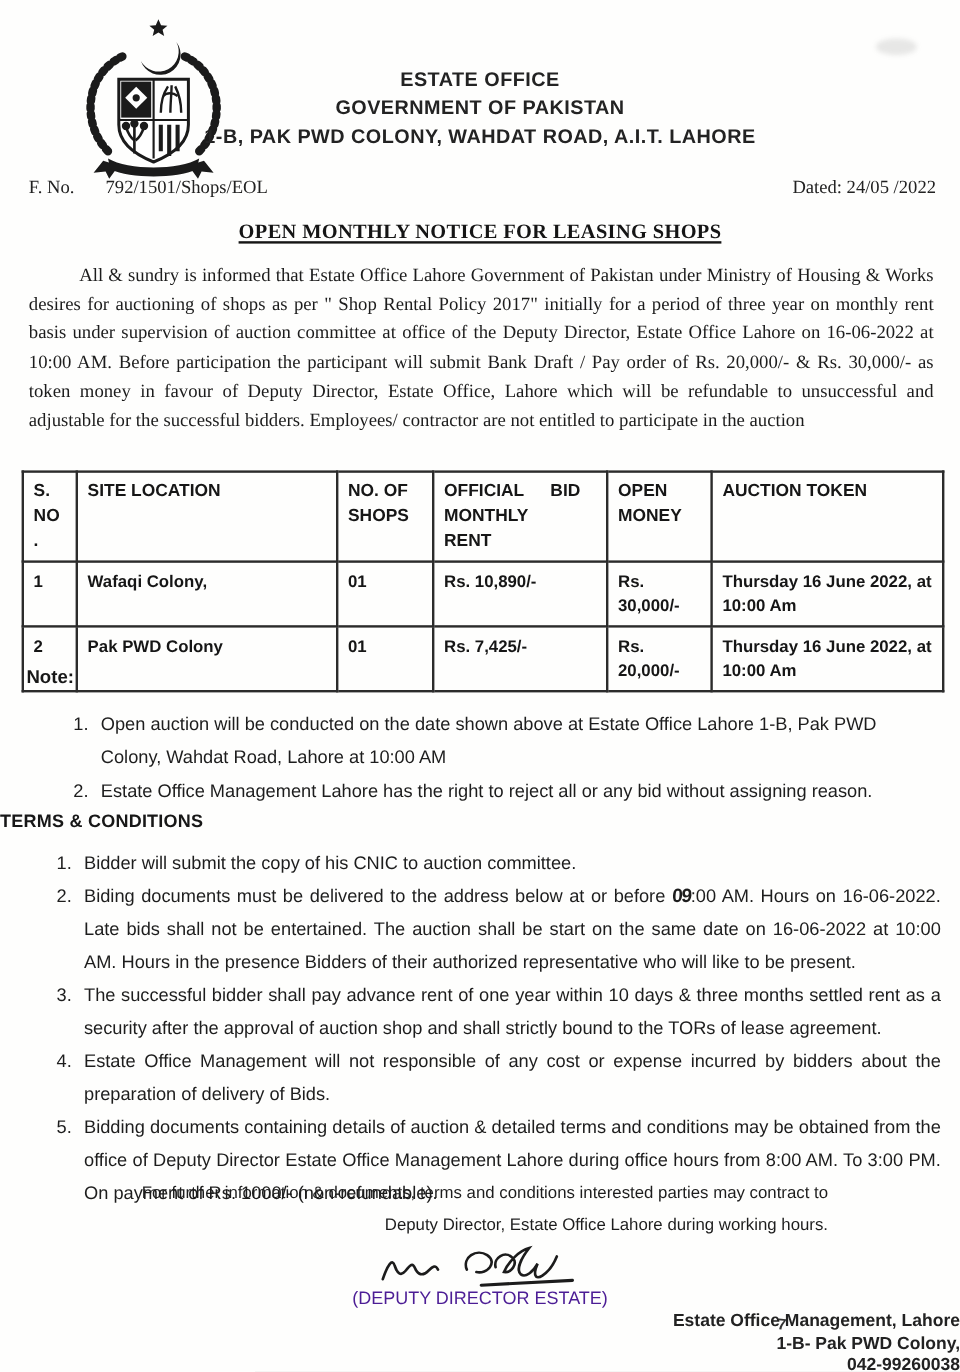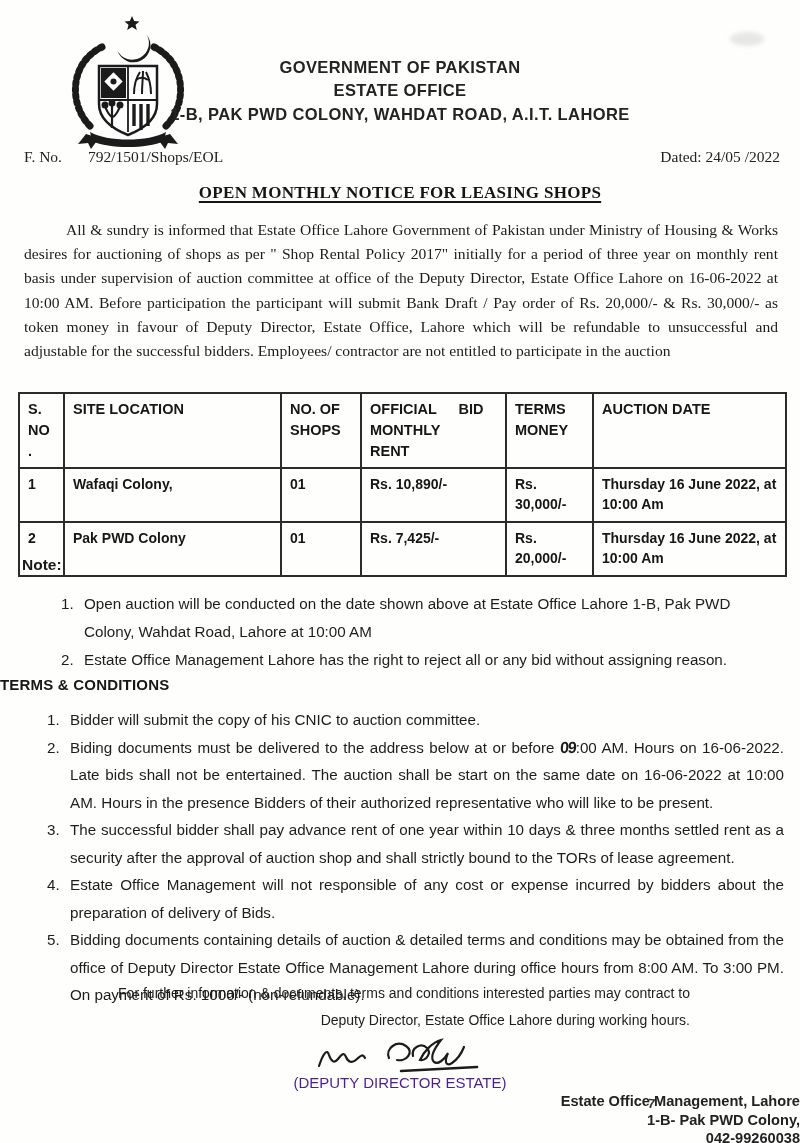--- a/index.html
+++ b/index.html
@@ -145,22 +145,22 @@
     </g>
 
     <g>
       <path d="M34 120 l-8 10 l10 -1 l3 6 l8 -11 z" fill="#1b1b1b"></path>
       <path d="M118 120 l8 10 l-10 -1 l-3 6 l-8 -11 z" fill="#1b1b1b"></path>
       <path d="M38 118 C55 128 97 128 114 118 l-2 9 C95 135 57 135 40 127 z" fill="#1b1b1b"></path>
     </g>
   </svg>
 
   <div class="header-text">
+    <div>ESTATE OFFICE</div>
     <div>GOVERNMENT OF PAKISTAN</div>
-    <div>ESTATE OFFICE</div>
     <div>1-B, PAK PWD COLONY, WAHDAT ROAD, A.I.T. LAHORE</div>
   </div>
 
   <div class="refline">
     <div>
       <span>F. No.</span><span class="ref-num">792/1501/Shops/EOL</span>
     </div>
     <div>Dated: 24/05 /2022</div>
   </div>
 
@@ -182,22 +182,22 @@
     <thead>
       <tr>
         <th class="pre">S.
 NO
 .</th>
         <th>SITE LOCATION</th>
         <th class="justify-cell">NO. OF SHOPS</th>
         <th class="pre">OFFICIAL   BID
 MONTHLY
 RENT</th>
-        <th>TERMS MONEY</th>
-        <th>AUCTION DATE</th>
+        <th>OPEN MONEY</th>
+        <th>AUCTION TOKEN</th>
       </tr>
     </thead>
     <tbody>
       <tr class="row-cells">
         <td>1</td>
         <td>Wafaqi Colony,</td>
         <td>01</td>
         <td>Rs. 10,890/-</td>
         <td>Rs. 30,000/-</td>
         <td>Thursday 16 June 2022, at 10:00 Am</td>

